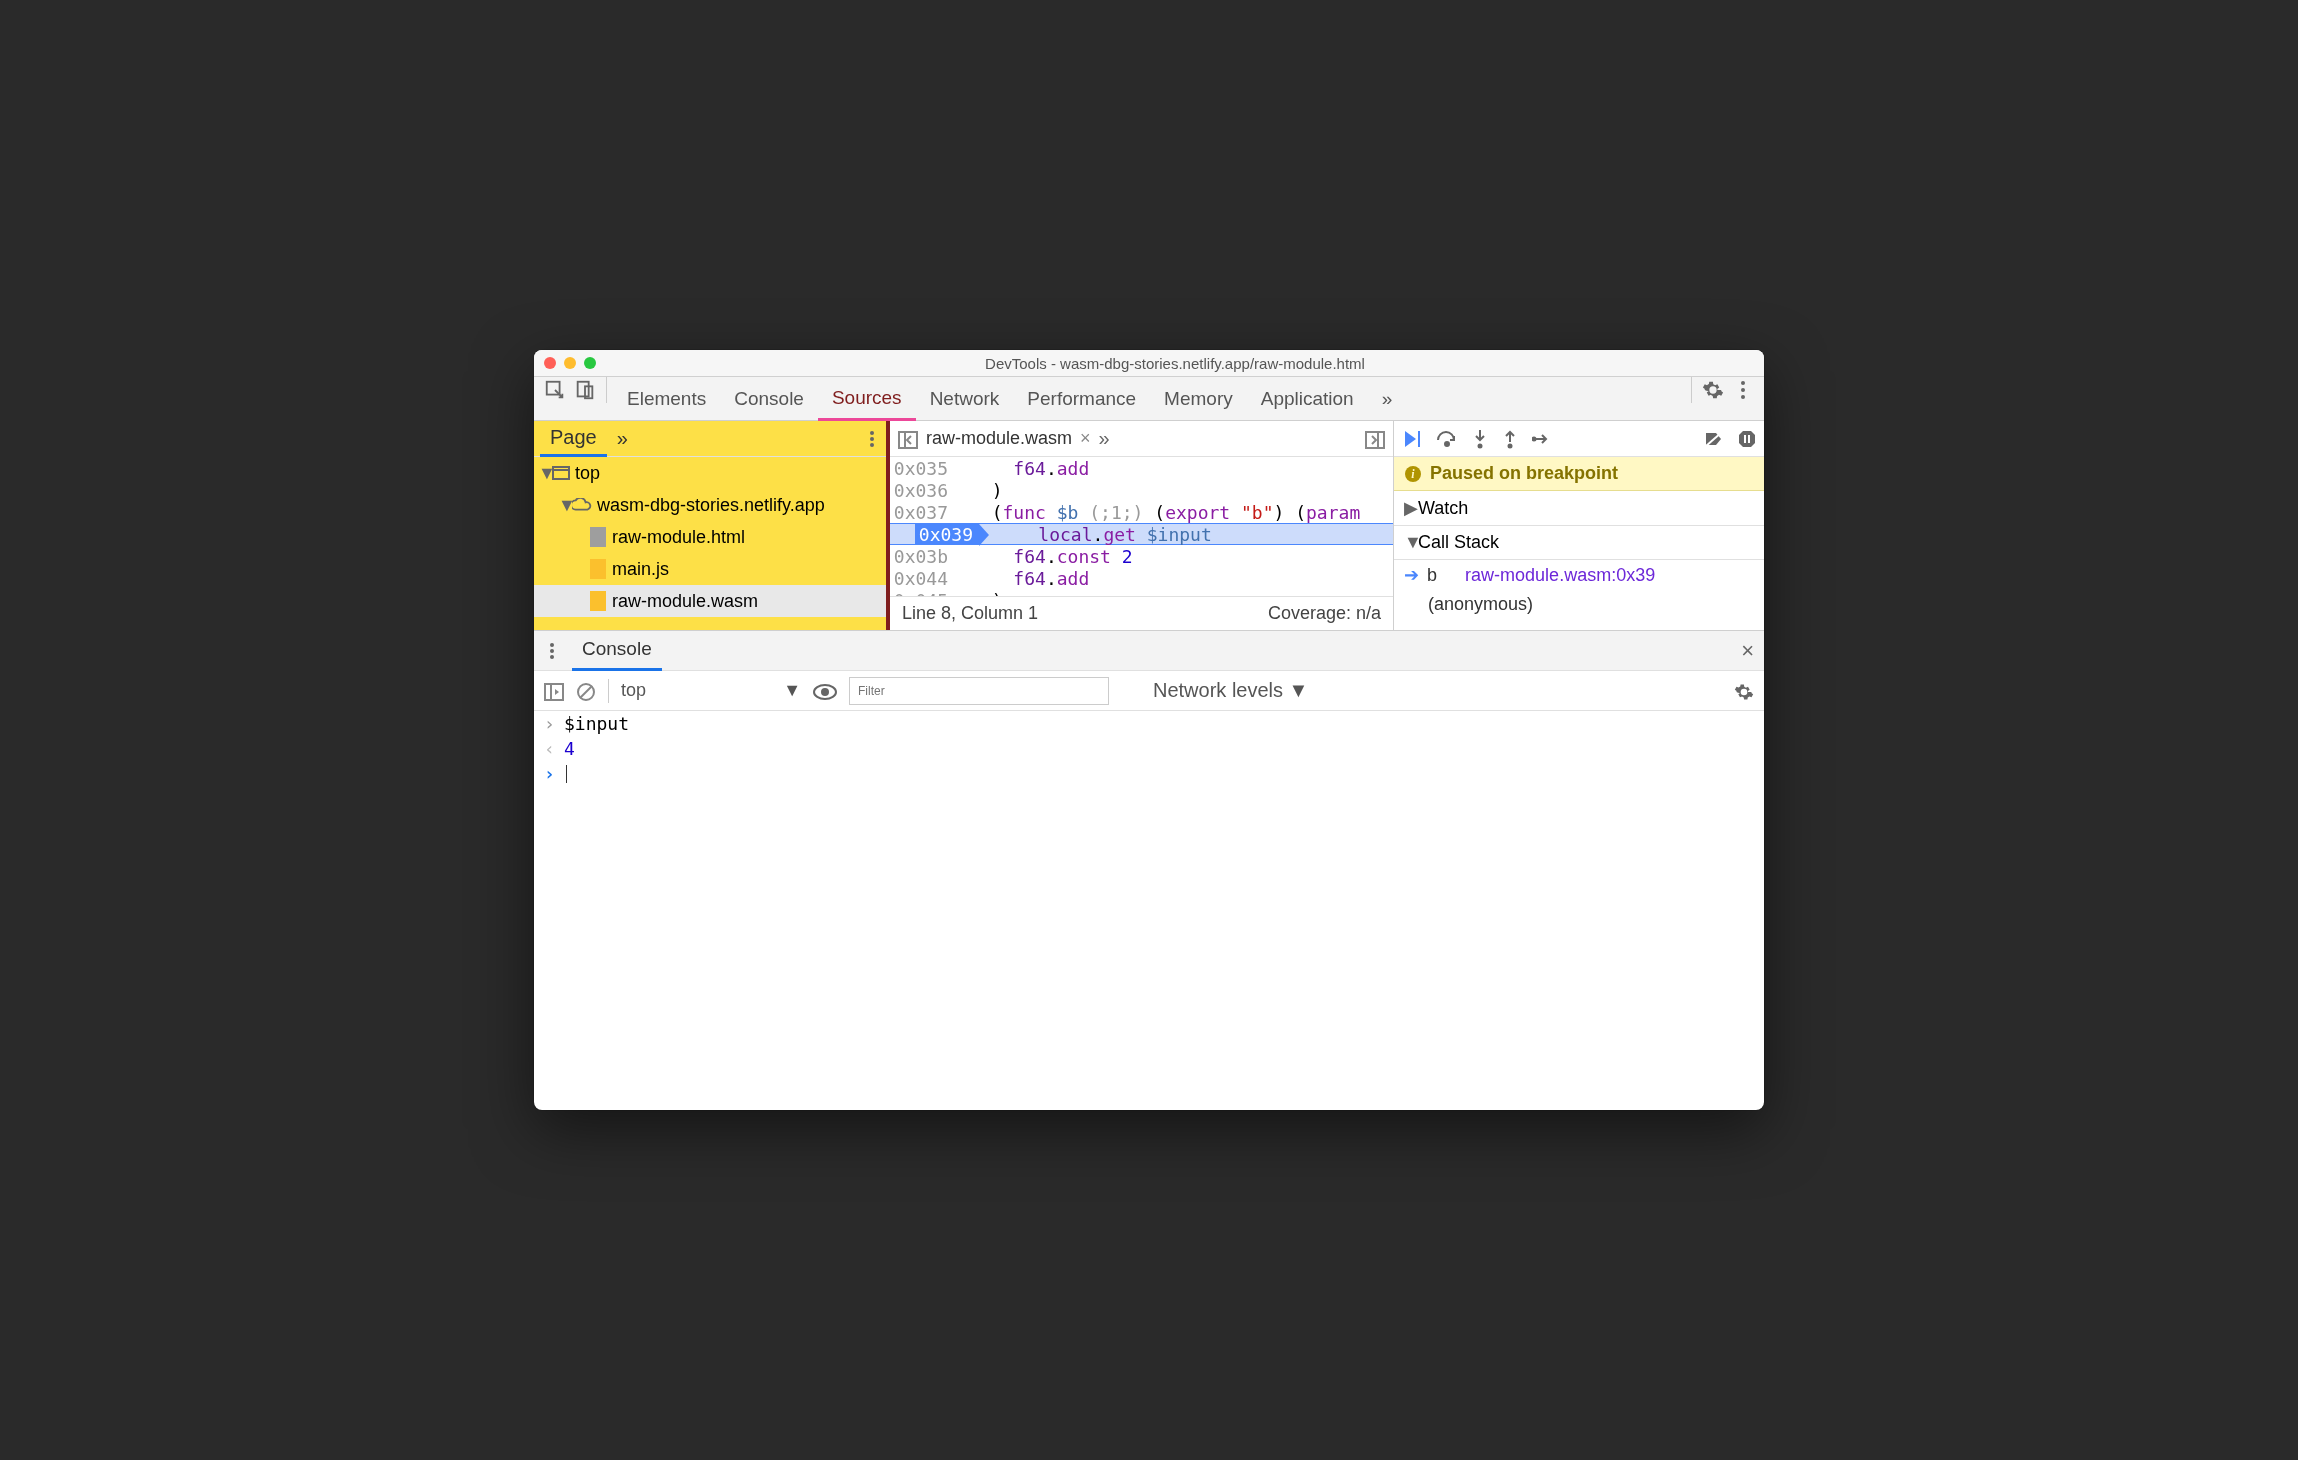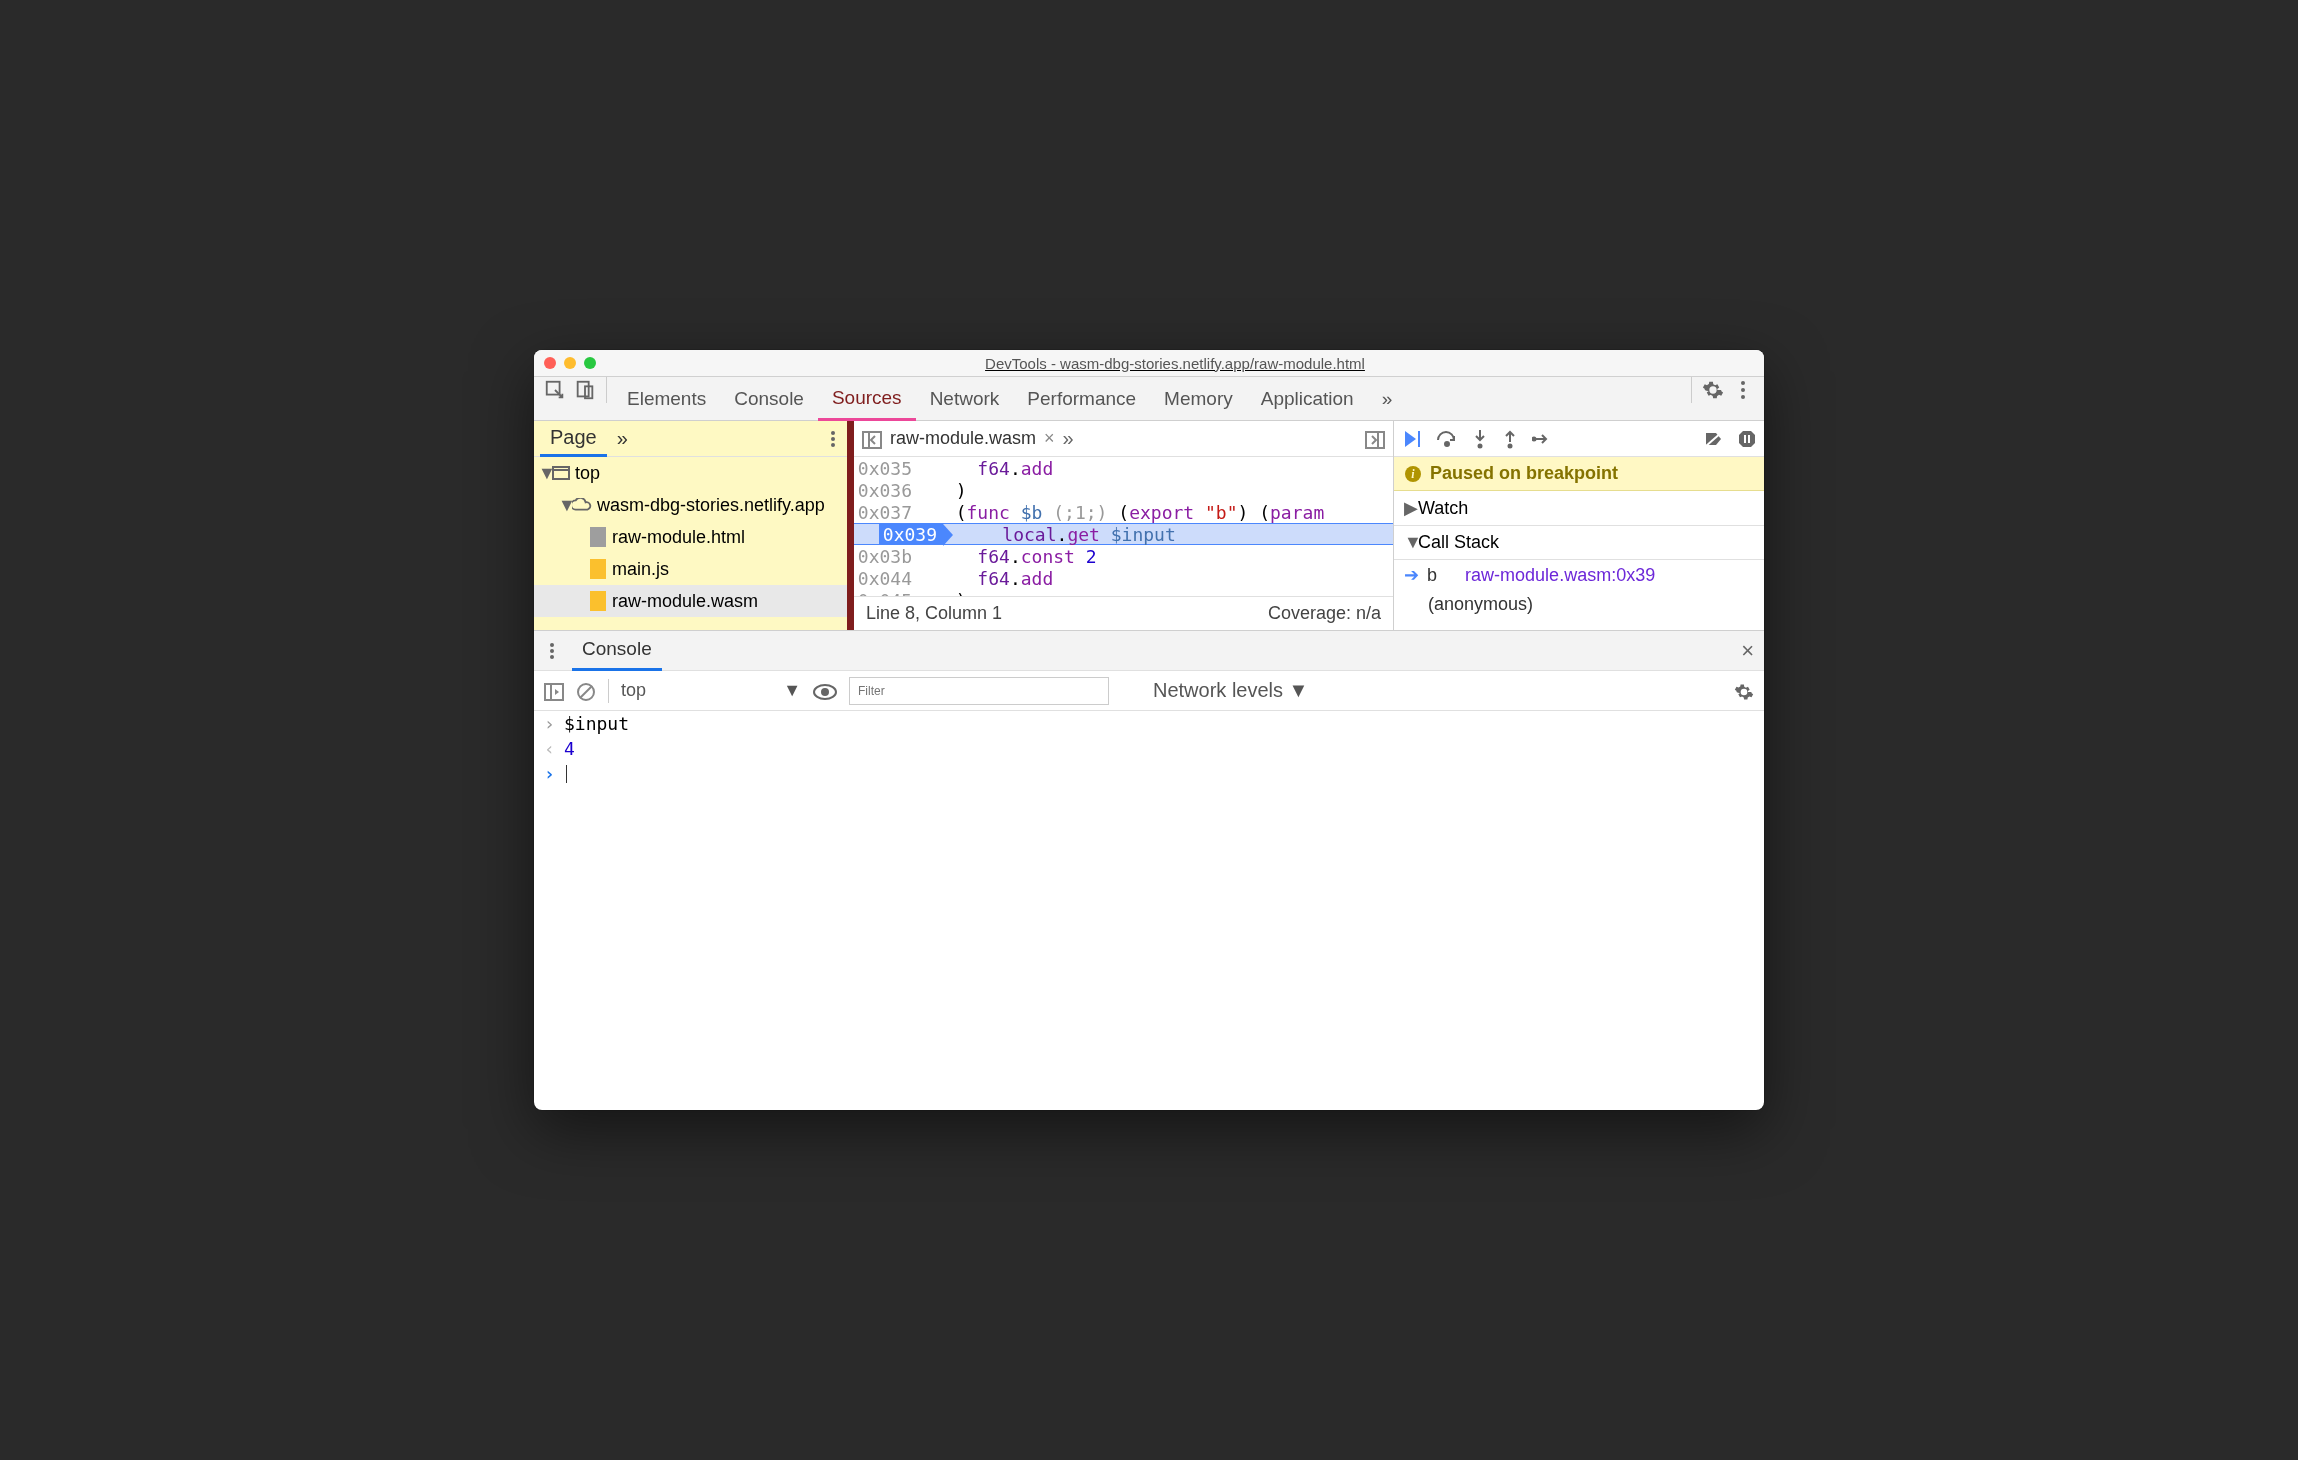--- a/index.html
+++ b/index.html
@@ -23,21 +23,20 @@
   overflow: hidden;
 }
 .titlebar {
   height: 25px;
   display: flex;
   align-items: center;
   padding: 13px 10px;
   border-bottom: 1px solid #d0d0d0;
   background: #f6f6f6;
   flex-shrink: 0;
-  text-decoration: underline;
 }
 .traffic { display: flex; gap: 8px; }
 .dot { width: 12px; height: 12px; border-radius: 50%; }
 .dot.red { background: #ff5f57; }
 .dot.yellow { background: #febc2e; }
 .dot.green { background: #28c840; }
 .titletext { flex: 1; text-align: center; font-size: 15px; color: #555; }
 
 .tabbar {
   height: 44px;
@@ -56,25 +55,25 @@
 
 .midrow {
   display: flex;
   height: 210px;
   flex-shrink: 0;
   border-bottom: 1px solid #cfcfcf;
 }
 
 
 .navcol {
-  width: 320px;
-  border-right: 7px solid #7f1d1d;
+  width: 356px;
+  border-right: 4px solid #7f1d1d;
   display: flex;
   flex-direction: column;
-  background: #fef9c3;
+  background: #fde047;
   overflow: hidden;
 }
 .navcol .navhead {
   height: 36px;
   display: flex;
   align-items: center;
   border-bottom: 1px solid #e0e0e0;
   padding: 0 6px;
 }
 .navhead .navtab { padding: 0 10px; height: 36px; display: flex; align-items: center; color: #333; }

